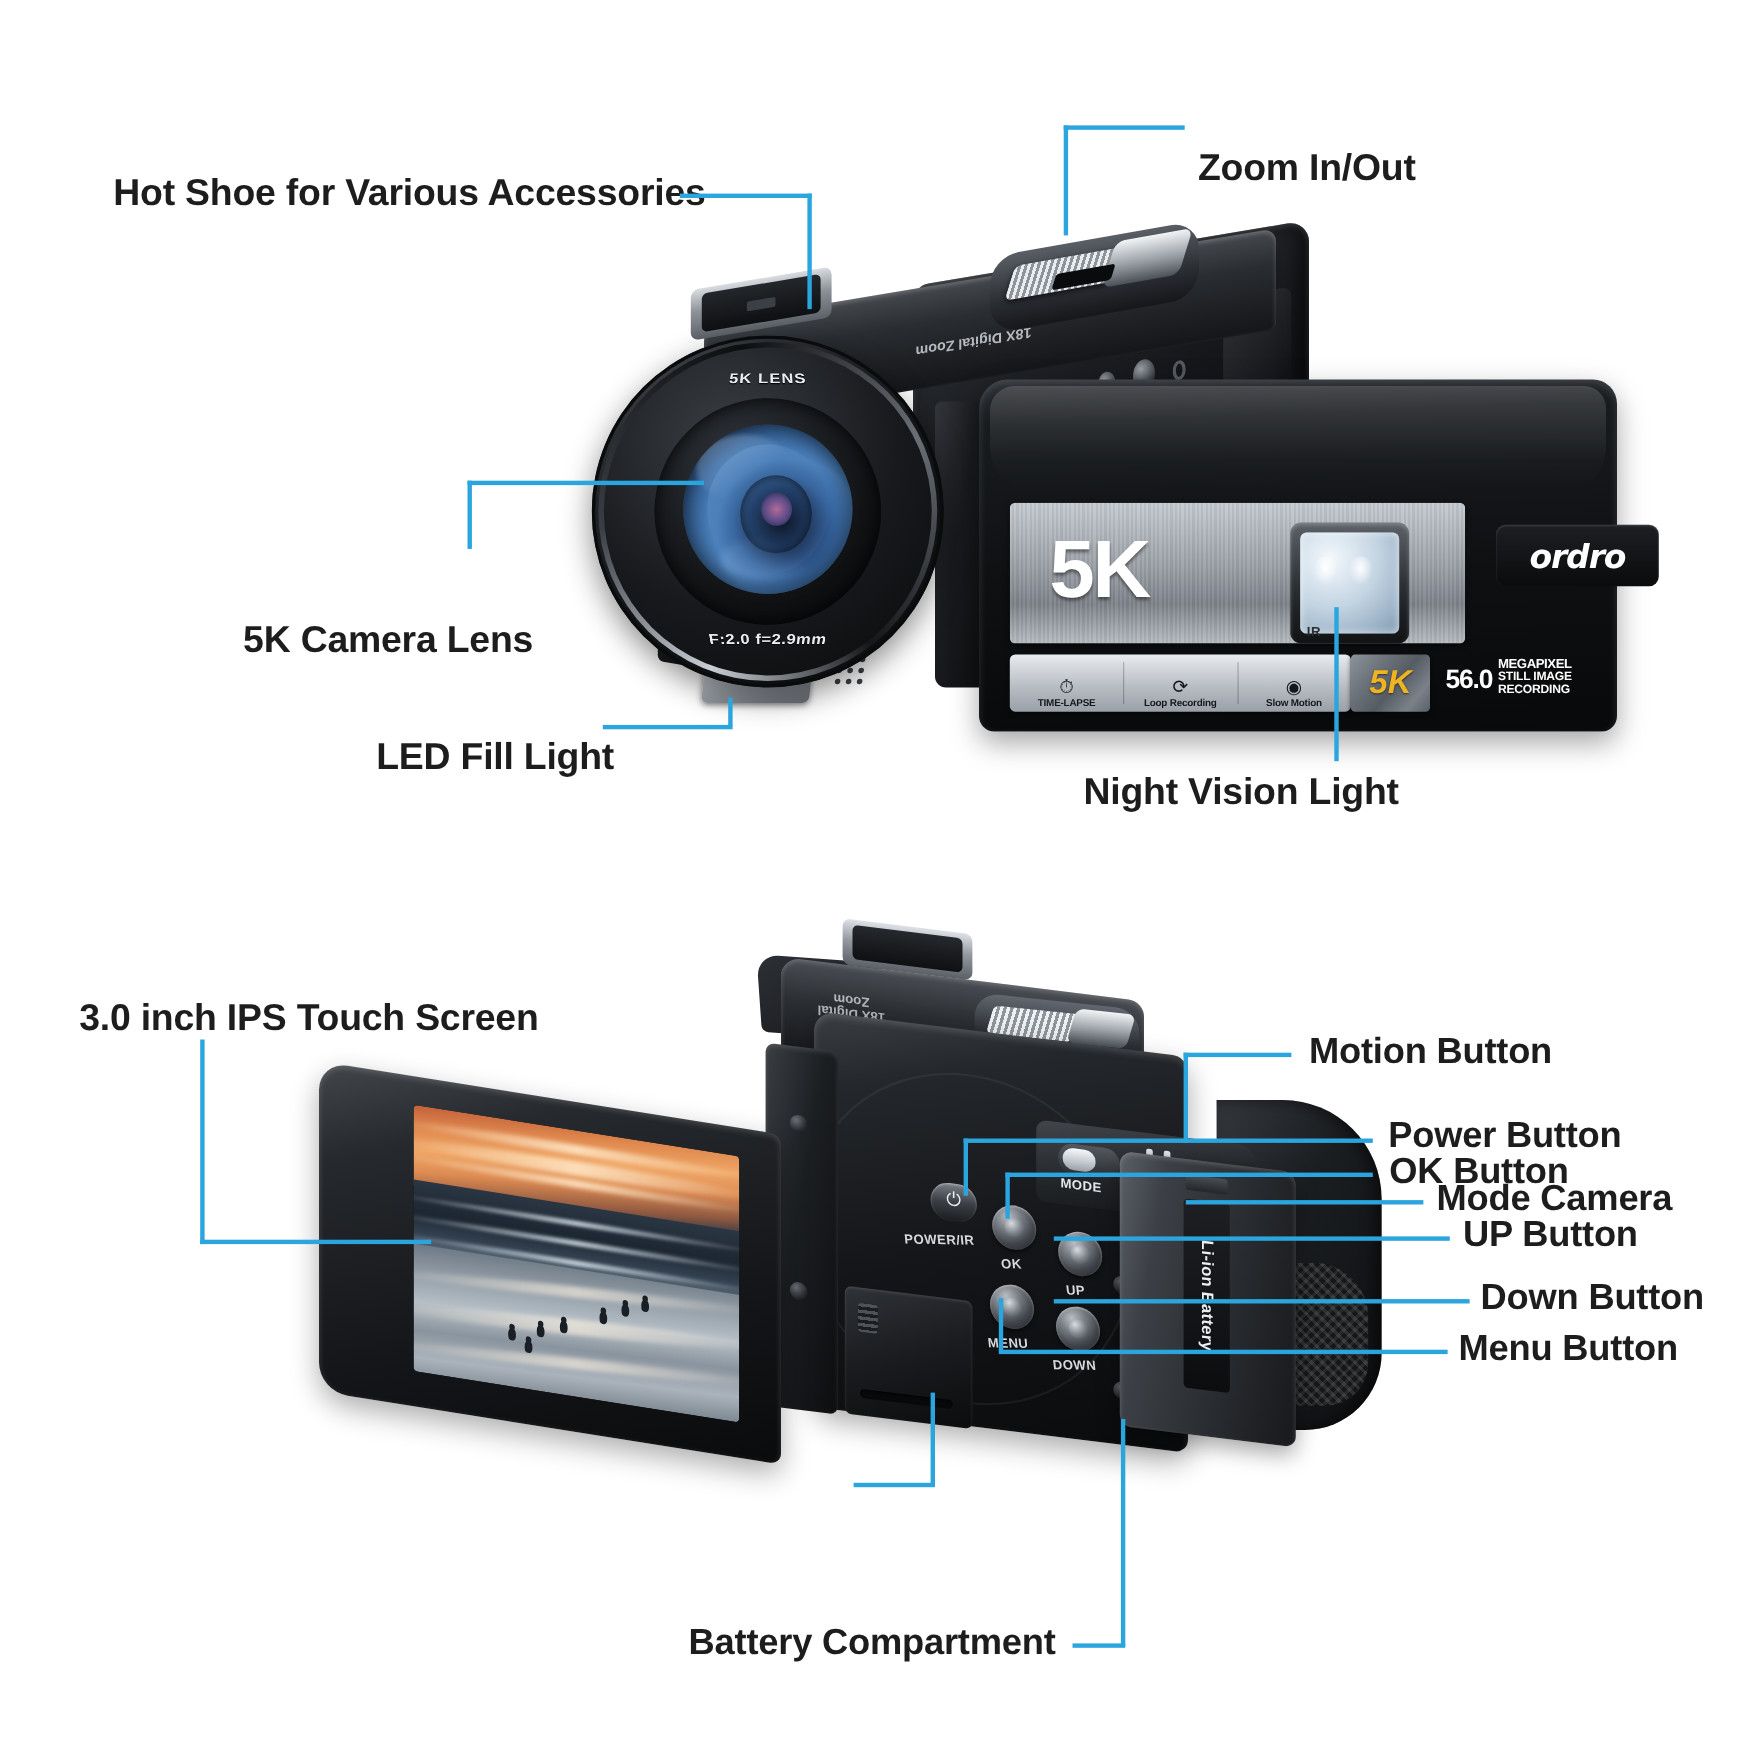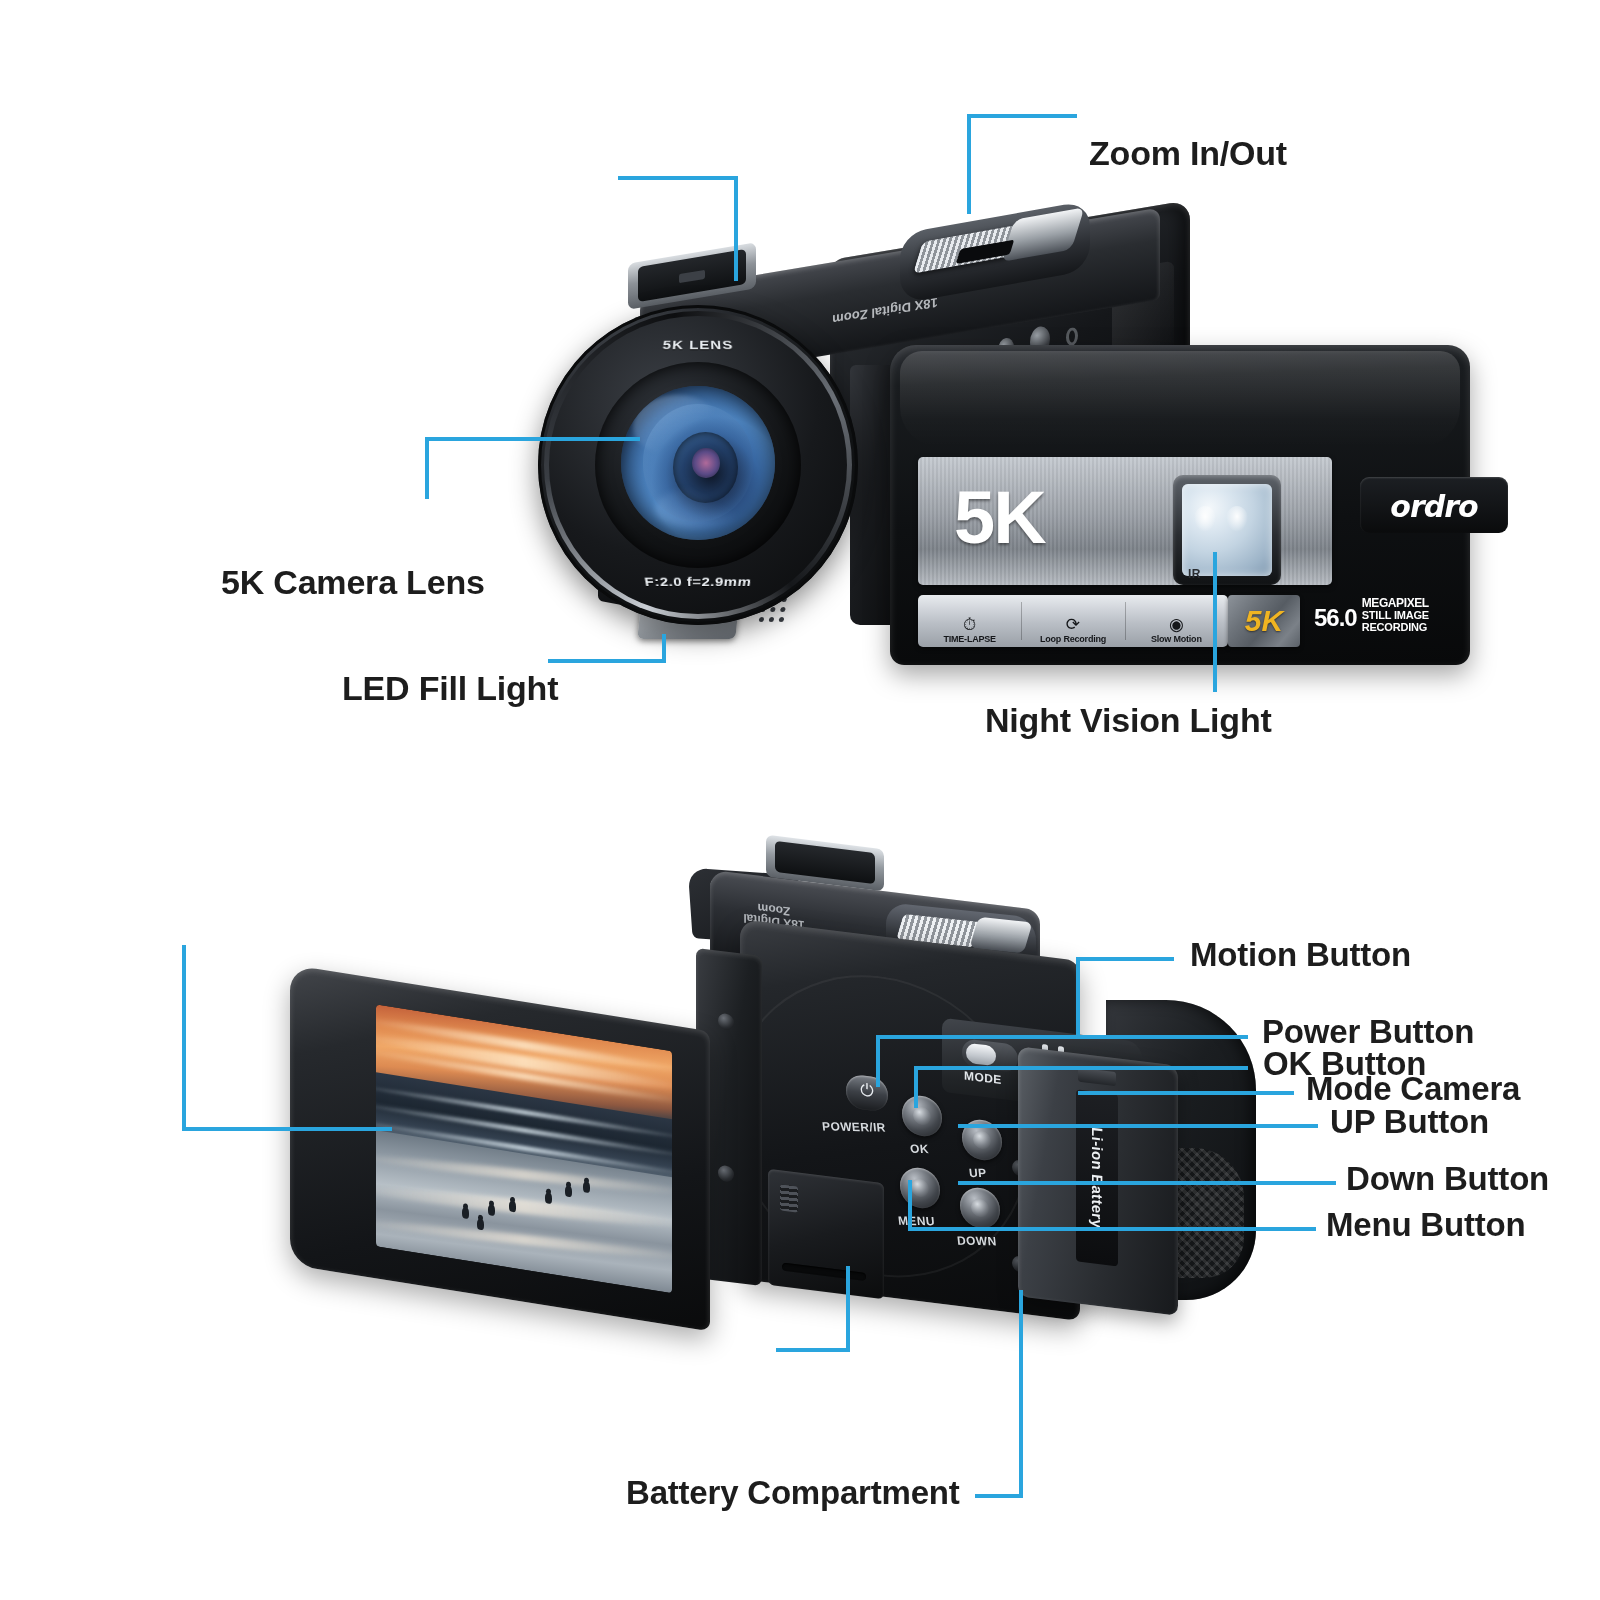--- a/index.html
+++ b/index.html
@@ -424,20 +424,21 @@
               <div class="sheen"></div>
                 <div class="sheen2"></div>
             </div>
           </div>
         </div>
       </div>
     </div>
 
   </div>
 
+  <div class="label lbl-lg" style="left:103px;top:158px;">Hot Shoe for Various Accessories</div>
   <div class="ln lnh" style="left:618px;top:176px;width:120px;"></div>
   <div class="ln lnv" style="left:734px;top:176px;height:105px;"></div>
 
   <div class="label lbl-lg" style="left:1089px;top:97px;margin-top:39px;">Zoom In/Out</div>
   <div class="ln lnh" style="left:967px;top:114px;width:110px;"></div>
   <div class="ln lnv" style="left:967px;top:114px;height:100px;"></div>
 
   <div class="label lbl-lg" style="left:221px;top:517px;margin-top:48px;">5K Camera Lens</div>
   <div class="ln lnh" style="left:425px;top:437px;width:215px;"></div>
   <div class="ln lnv" style="left:425px;top:437px;height:62px;"></div>
@@ -549,20 +550,21 @@
           <div class="bird" style="left:57%;top:30%"></div>
           <div class="bird" style="left:64%;top:22%"></div>
           <div class="bird" style="left:70%;top:16%"></div>
           <div class="bird" style="left:34%;top:62%"></div>
         </div>
       </div>
     </div>
 
   </div>
 
+  <div class="label lbl-lg" style="left:72px;top:908px;">3.0 inch IPS Touch Screen</div>
   <div class="ln lnv" style="left:182px;top:945px;height:186px;"></div>
   <div class="ln lnh" style="left:182px;top:1127px;width:210px;"></div>
 
   <div class="label lbl-md" style="left:1190px;top:938px;">Motion Button</div>
   <div class="ln lnh" style="left:1076px;top:957px;width:98px;"></div>
   <div class="ln lnv" style="left:1076px;top:957px;height:82px;"></div>
 
   <div class="label lbl-md" style="left:1262px;top:1015px;">Power Button</div>
   <div class="ln lnh" style="left:876px;top:1035px;width:372px;"></div>
   <div class="ln lnv" style="left:876px;top:1035px;height:52px;"></div>

